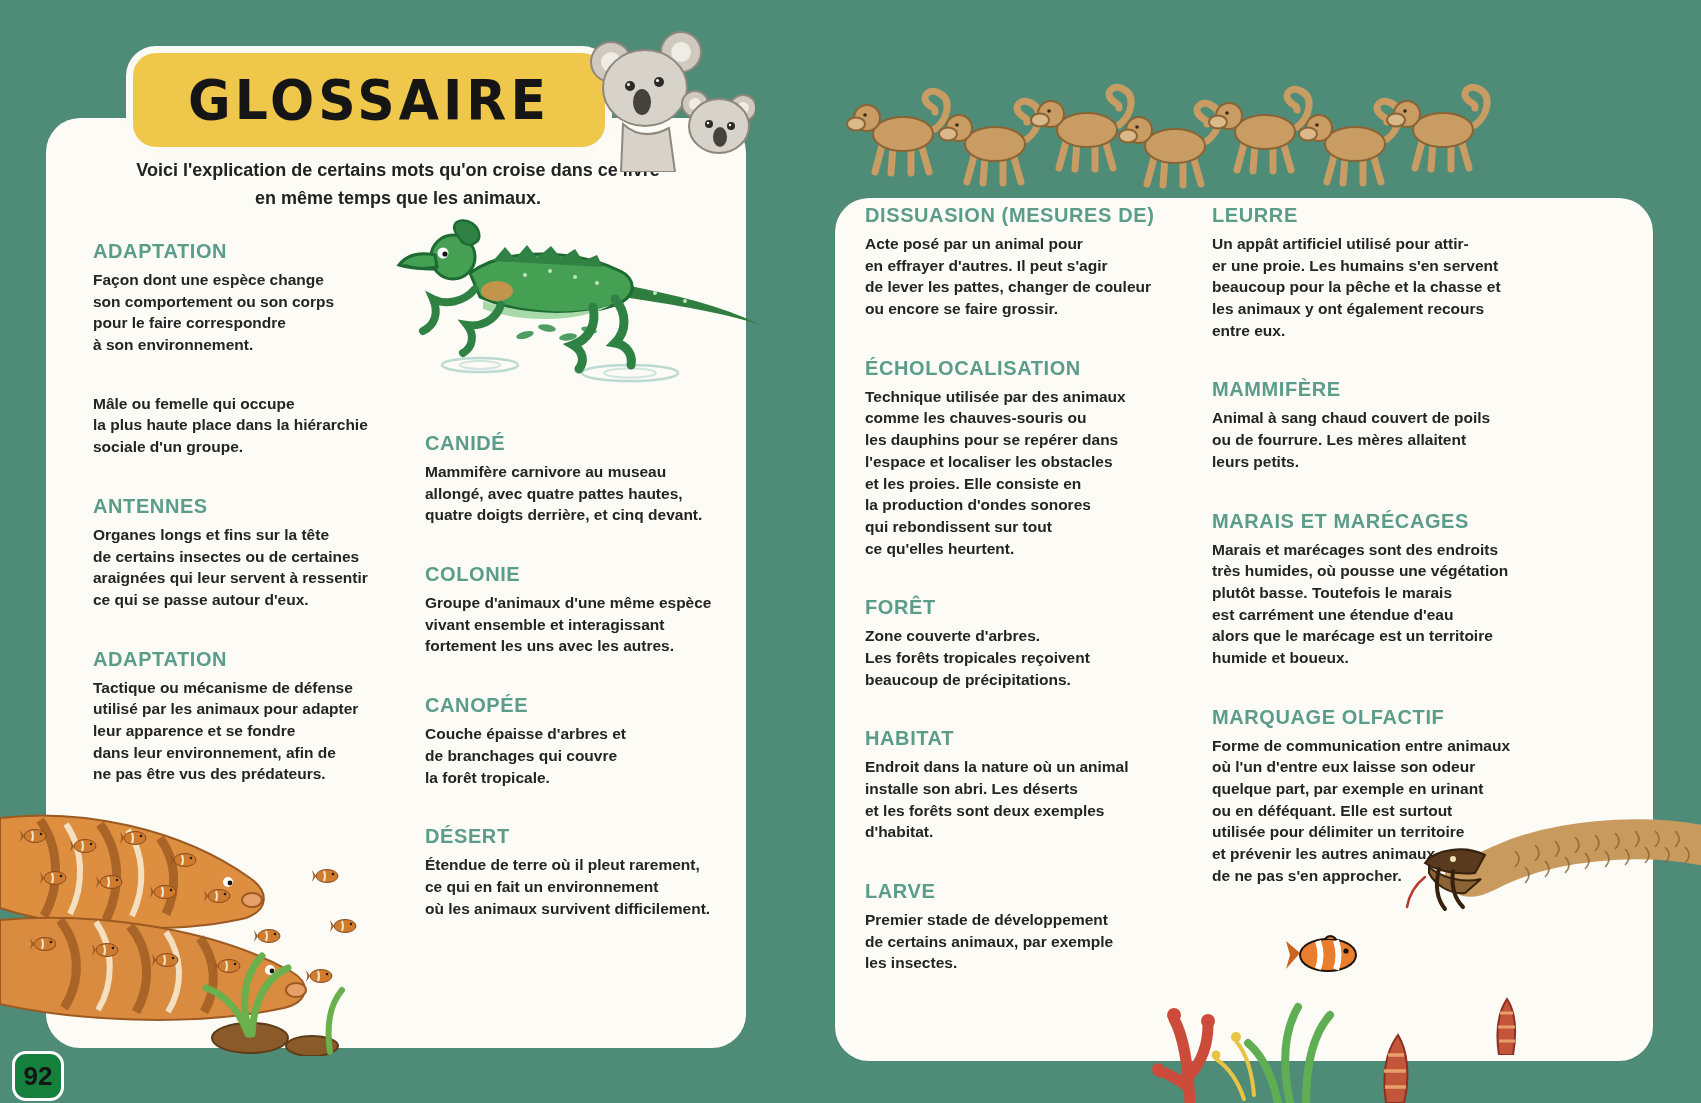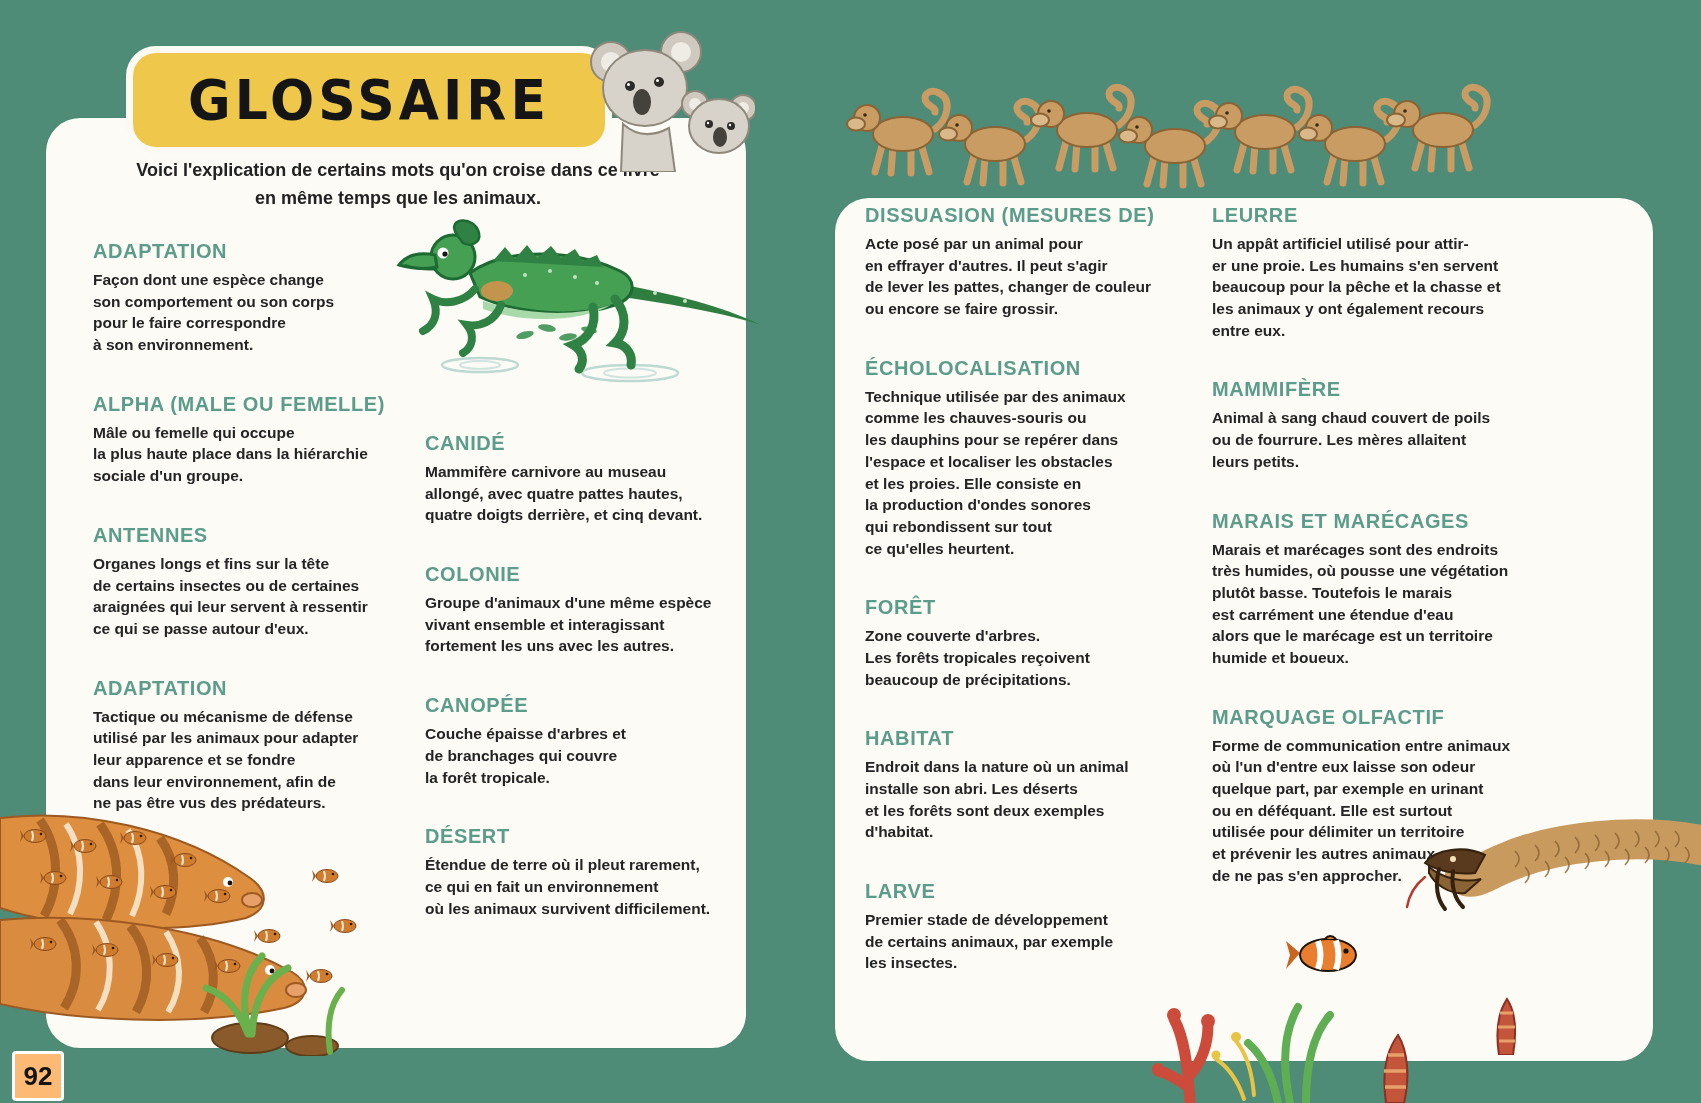--- a/index.html
+++ b/index.html
@@ -35,22 +35,22 @@
   .col-r2{left:1212px;top:204px;width:345px;}
   .term{
     font-size:20px;font-weight:700;color:#5c9c8a;letter-spacing:0.6px;
     margin:0 0 6px 0;
   }
   .def{
     font-size:15.5px;line-height:1.4;white-space:pre-line;margin:0;color:#242424;
     font-weight:700;
   }
   .badge{
-    position:absolute;z-index:6;width:46px;height:44px;border-radius:4px;
-    background:#fdba74;border:3px solid #ffffff;
+    position:absolute;z-index:6;width:46px;height:44px;border-radius:14px;
+    background:#15803d;border:3px solid #ffffff;
     display:flex;align-items:center;justify-content:center;
     font-size:26px;font-weight:800;color:#141414;
   }
   .badge-92{left:12px;top:1051px;}
   .badge-93{left:1709px;top:1055px;width:42px;height:40px;font-size:29px;}
   .illu{position:absolute;z-index:4;}
   .illu svg{display:block;}
 </style>
 </head>
 <body>
@@ -133,21 +133,20 @@
 
 <div class="col col-l1">
   <div>
     <p class="term">ADAPTATION</p>
     <p class="def">Façon dont une espèce change
 son comportement ou son corps
 pour le faire correspondre
 à son environnement.</p>
   </div>
   <div>
-    <p class="term">ALPHA (MALE OU FEMELLE)</p>
     <p class="def">Mâle ou femelle qui occupe
 la plus haute place dans la hiérarchie
 sociale d'un groupe.</p>
   </div>
   <div>
     <p class="term">ANTENNES</p>
     <p class="def">Organes longs et fins sur la tête
 de certains insectes ou de certaines
 araignées qui leur servent à ressentir
 ce qui se passe autour d'eux.</p>

